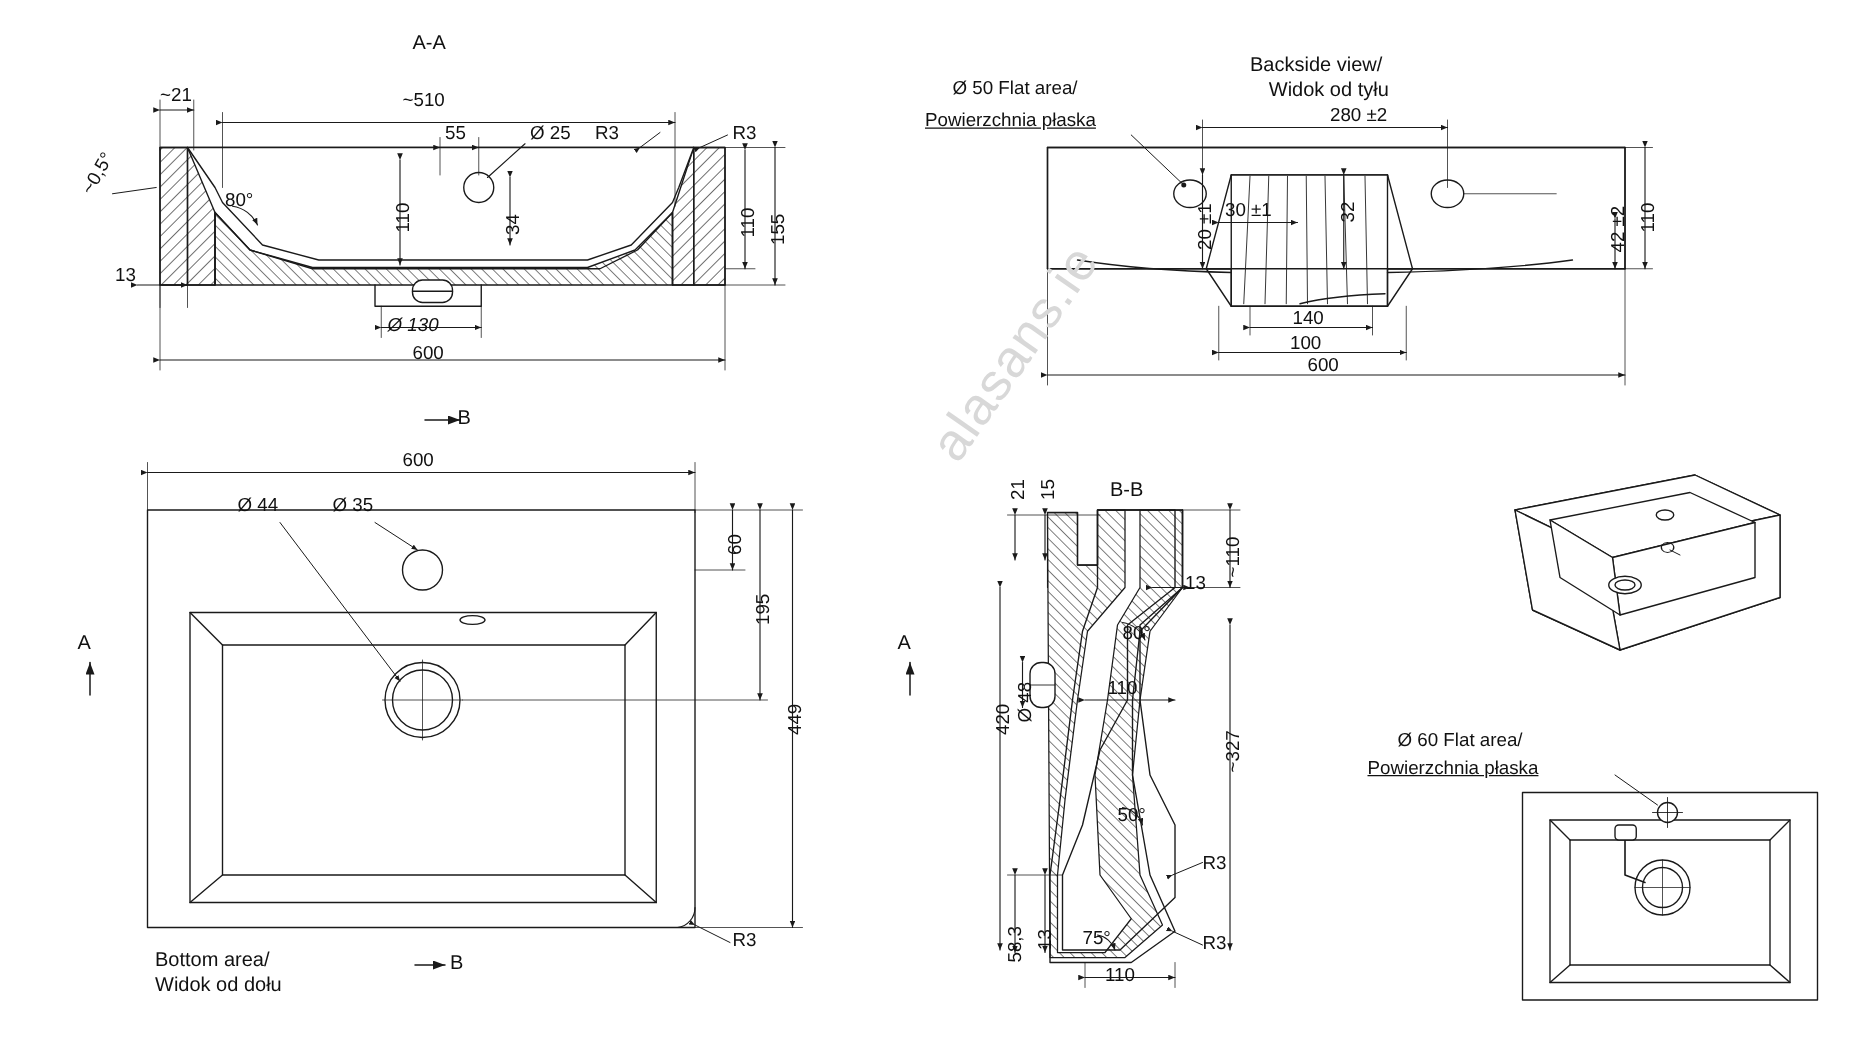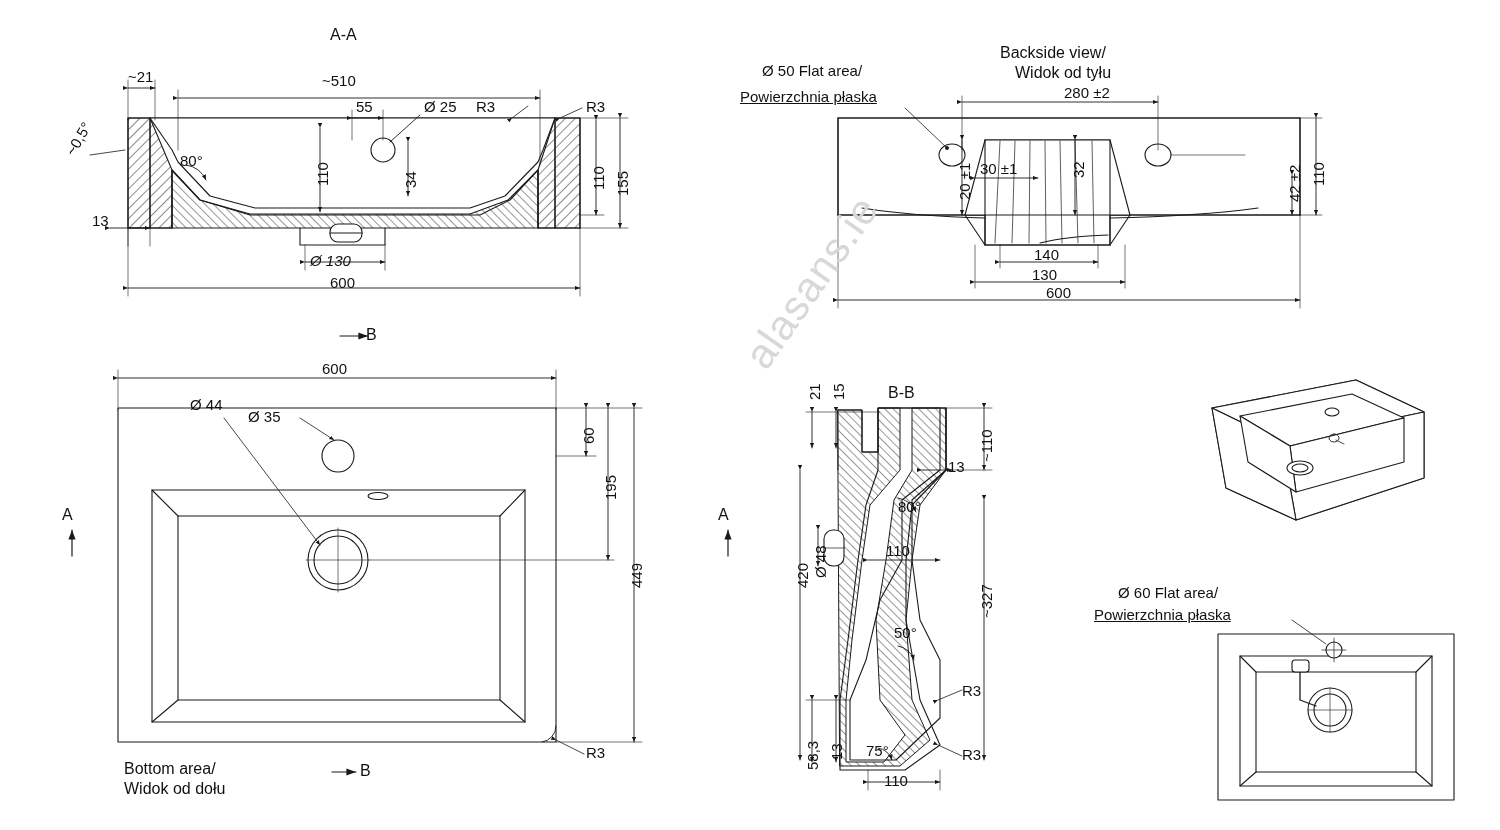--- a/index.html
+++ b/index.html
@@ -385,47 +385,47 @@
   <div class="lbl big" style="left:1000px; top:64px;margin-left:15px;">Widok od tyłu</div>
   <div class="lbl" style="left:762px; top:62px;">Ø 50 Flat area/</div>
   <div class="lbl underline" style="left:740px; top:88px;">Powierzchnia płaska</div>
   <div class="lbl" style="left:1032px; top:84px;margin-left:32px;">280 ±2</div>
   <div class="lbl" style="left:980px; top:160px;">30 ±1</div>
   <div class="lbl rot90" style="left:956px; top:200px;">20 ±1</div>
   <div class="lbl rot90" style="left:1070px; top:178px;">32</div>
   <div class="lbl rot90" style="left:1286px; top:202px;">42 ±2</div>
   <div class="lbl rot90" style="left:1310px; top:186px;">110</div>
   <div class="lbl" style="left:1034px; top:246px;">140</div>
-  <div class="lbl" style="left:1032px; top:266px;">130</div>
+  <div class="lbl" style="left:1032px; top:266px;">100</div>
   <div class="lbl" style="left:1046px; top:284px;">600</div>
 
   <div class="lbl" style="left:322px; top:360px;">600</div>
   <div class="lbl" style="left:190px; top:396px;">Ø 44</div>
-  <div class="lbl" style="left:248px; top:396px;margin-top:12px;">Ø 35</div>
+  <div class="lbl" style="left:266px; top:396px;">Ø 35</div>
   <div class="lbl rot90" style="left:580px; top:444px;">60</div>
   <div class="lbl rot90" style="left:602px; top:500px;">195</div>
   <div class="lbl rot90" style="left:628px; top:588px;">449</div>
   <div class="lbl" style="left:586px; top:744px;">R3</div>
   <div class="lbl big" style="left:62px; top:506px;">A</div>
   <div class="lbl big" style="left:366px; top:326px;">B</div>
   <div class="lbl big" style="left:360px; top:762px;">B</div>
   <div class="lbl big" style="left:124px; top:760px;">Bottom area/</div>
   <div class="lbl big" style="left:124px; top:780px;">Widok od dołu</div>
 
   <div class="lbl big" style="left:888px; top:384px;">B-B</div>
   <div class="lbl rot90" style="left:806px; top:400px;">21</div>
   <div class="lbl rot90" style="left:830px; top:400px;">15</div>
   <div class="lbl" style="left:948px; top:458px;">13</div>
   <div class="lbl rot90" style="left:978px; top:462px;">~110</div>
   <div class="lbl" style="left:898px; top:498px;">80°</div>
   <div class="lbl rot90" style="left:812px; top:578px;">Ø 48</div>
   <div class="lbl" style="left:886px; top:542px;">110</div>
   <div class="lbl rot90" style="left:794px; top:588px;">420</div>
   <div class="lbl rot90" style="left:978px; top:618px;">~327</div>
-  <div class="lbl" style="left:894px; top:624px;">50°</div>
+  <div class="lbl" style="left:894px; top:644px;">50°</div>
   <div class="lbl" style="left:962px; top:682px;">R3</div>
   <div class="lbl" style="left:962px; top:746px;">R3</div>
   <div class="lbl rot90" style="left:804px; top:770px;">58,3</div>
   <div class="lbl rot90" style="left:828px; top:760px;">13</div>
   <div class="lbl" style="left:866px; top:742px;">75°</div>
   <div class="lbl" style="left:884px; top:772px;">110</div>
   <div class="lbl big" style="left:718px; top:506px;">A</div>
 
   <div class="lbl" style="left:1118px; top:584px;">Ø 60 Flat area/</div>
   <div class="lbl underline" style="left:1094px; top:606px;">Powierzchnia płaska</div>

